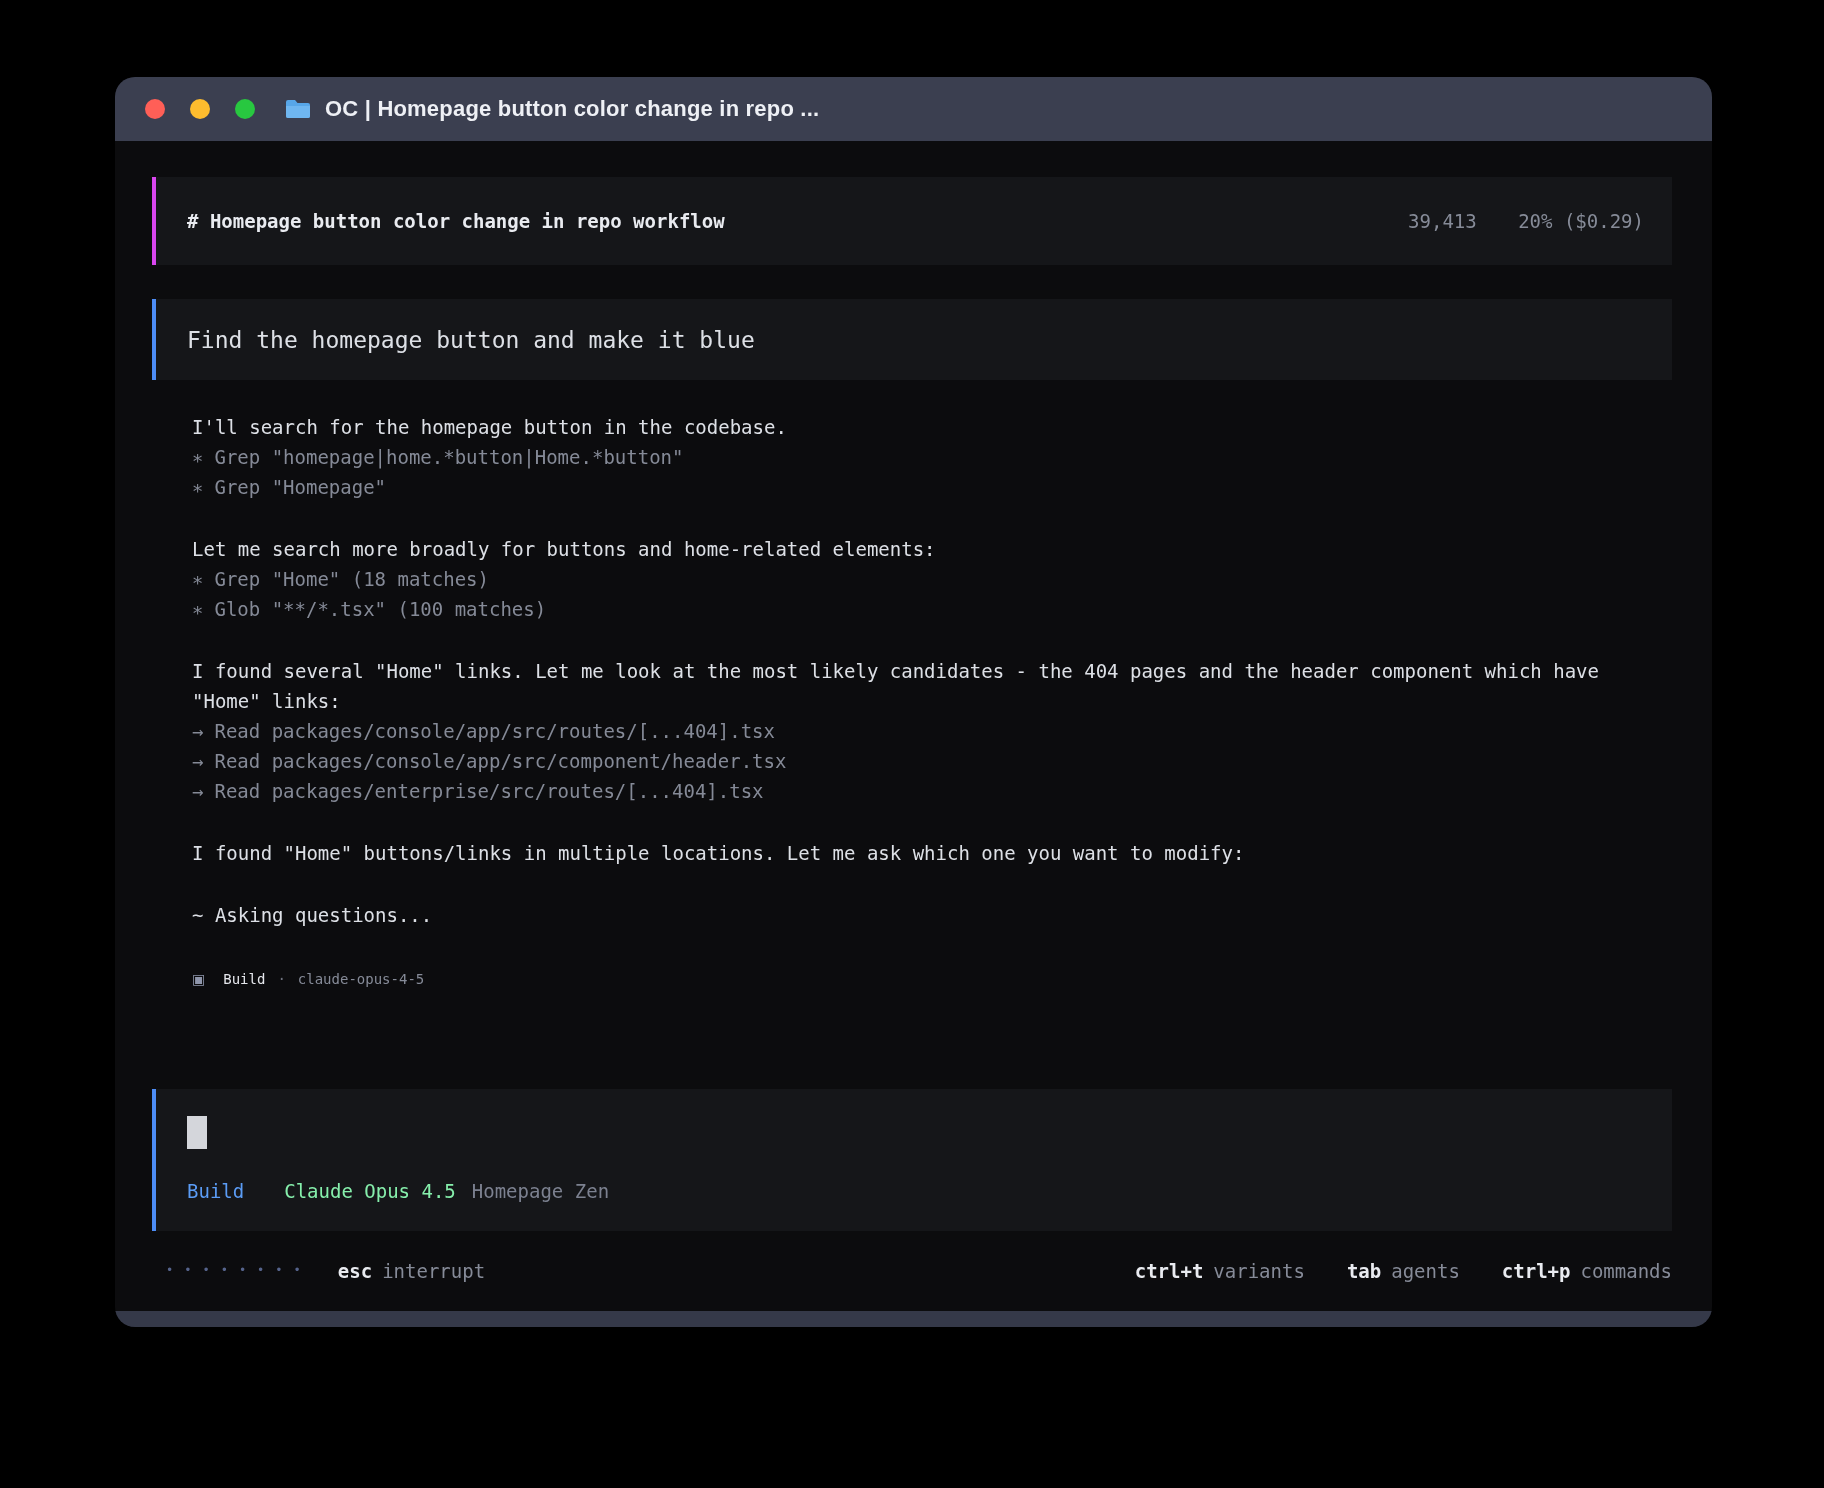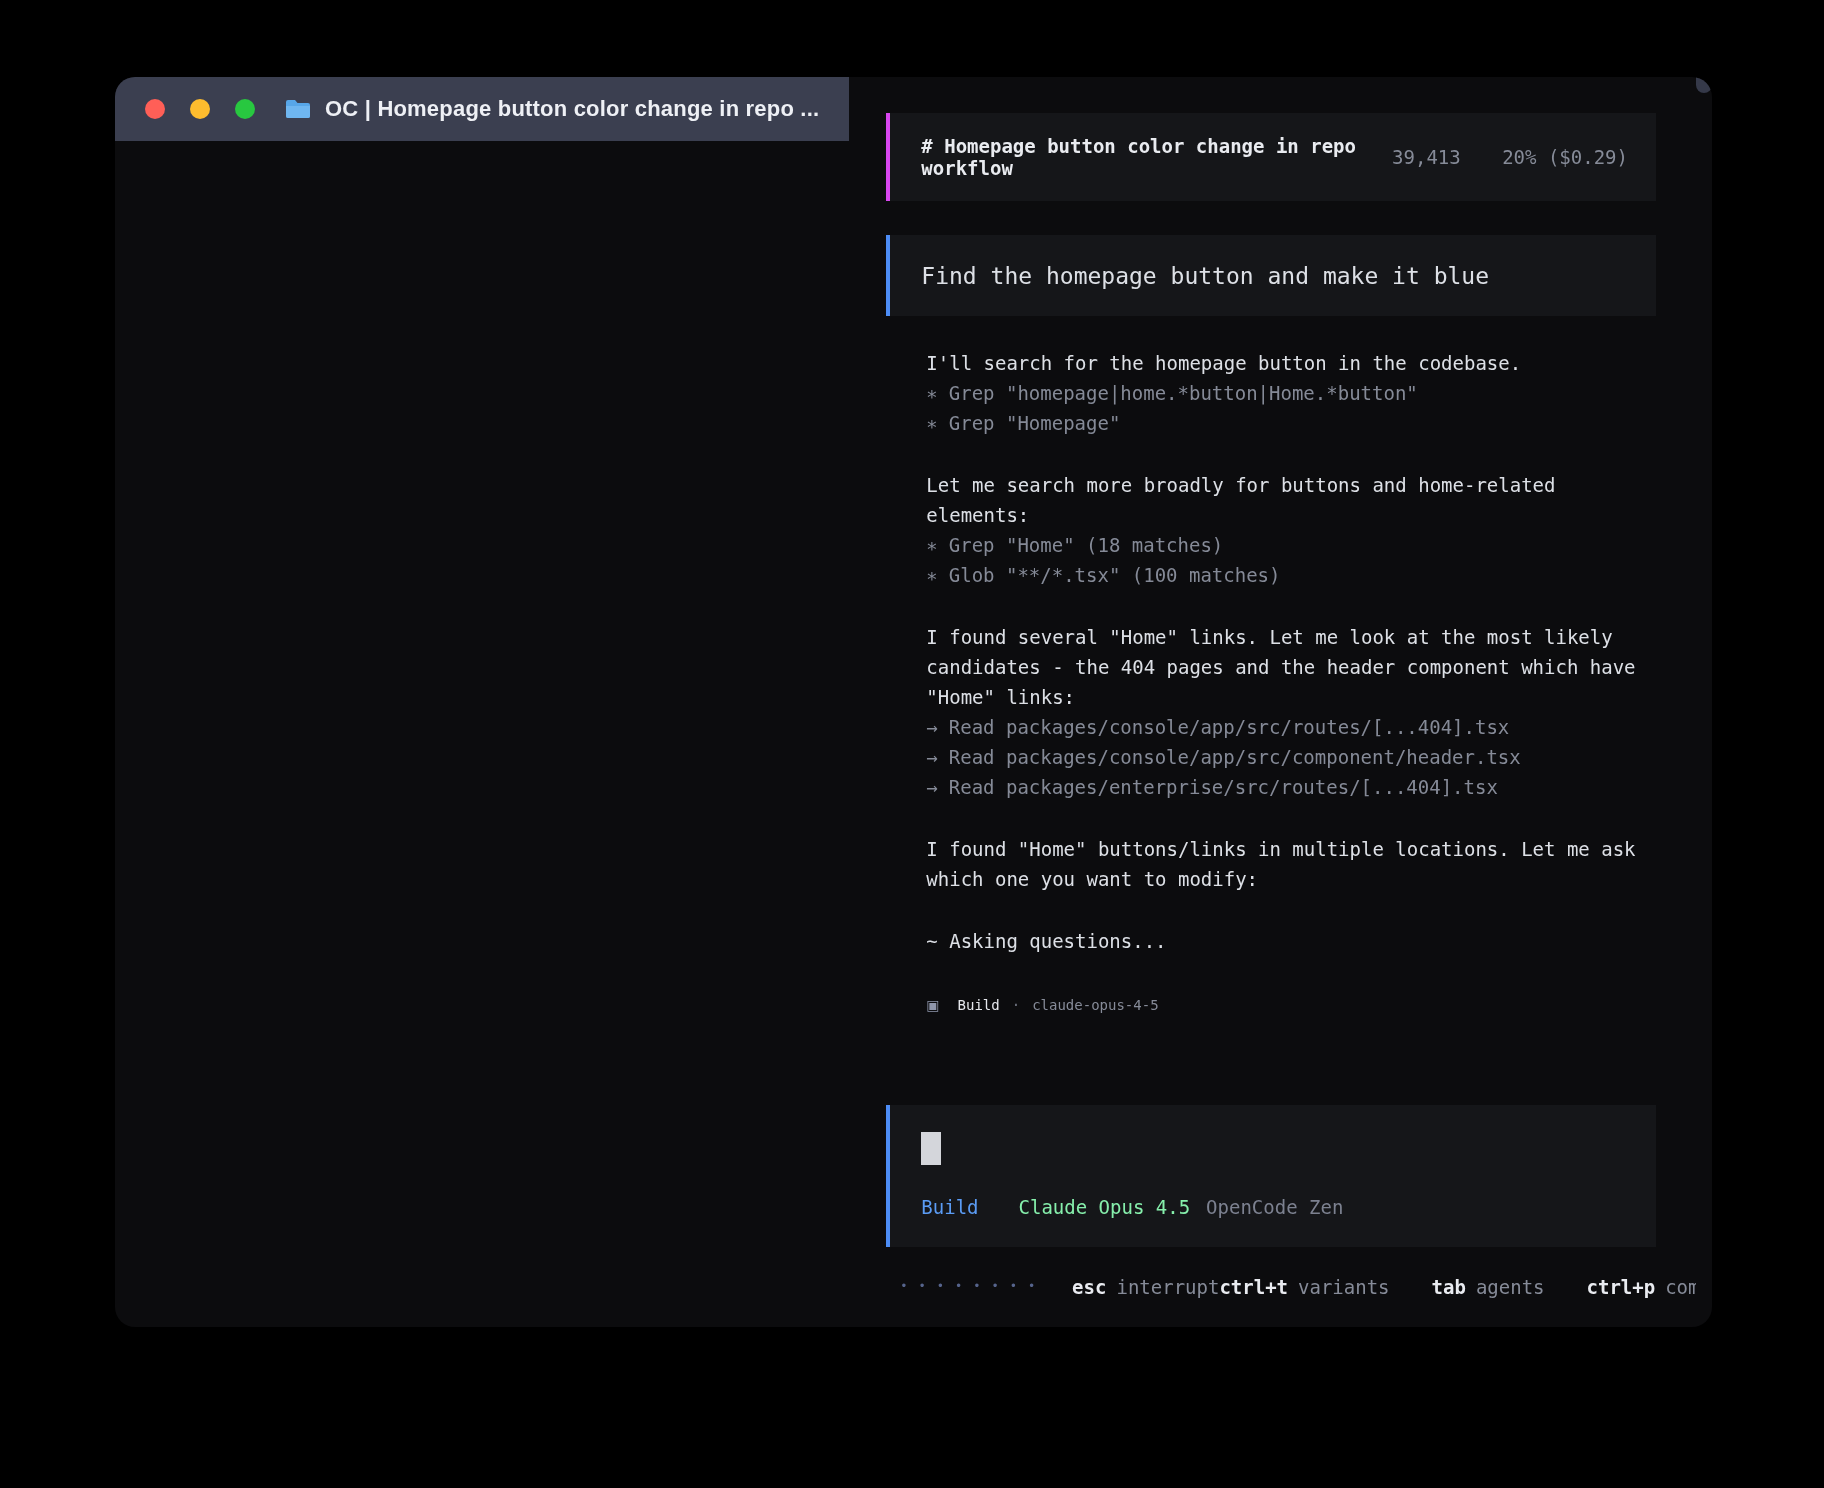--- a/index.html
+++ b/index.html
@@ -3,21 +3,21 @@
 <meta charset="utf-8">
 <style>
   * { box-sizing: border-box; margin: 0; padding: 0; }
   html, body { width: 1824px; height: 1488px; background: #000000; overflow: hidden; }
   body { font-family: "DejaVu Sans Mono", "Liberation Mono", monospace; }
 
   .window {
     position: absolute; left: 115px; top: 77px; width: 1597px; height: 1250px;
     background: #0c0c0e; border-radius: 20px; overflow: hidden;
     box-shadow: 0 18px 60px rgba(0,0,0,0.7);
-    display: flex; flex-direction: row;
+    display: flex; flex-direction: column;
   }
 
   
   .titlebar {
     height: 64px; flex: 0 0 64px; background: #3b3f50;
     display: flex; align-items: center; padding: 0 30px;
     font-family: "Liberation Sans", sans-serif;
   }
   .lights { display: flex; gap: 25px; align-items: center; }
   .light { width: 20px; height: 20px; border-radius: 50%; display: inline-block; }
@@ -172,21 +172,21 @@
 
     <div class="text-line">~ Asking questions...</div>
 
     <div class="badge-row">
       <span class="badge-icon">▣</span><span class="badge-name">Build</span><span class="badge-sep">·</span><span class="badge-model">claude-opus-4-5</span>
     </div>
 
     <div class="panel input-panel">
       <div class="cursor"></div>
       <div class="input-meta">
-        <span class="mode">Build</span><span class="model">Claude Opus 4.5</span><span class="provider">OpenCode Zen</span>
+        <span class="mode">Build</span><span class="model">Claude Opus 4.5</span><span class="provider">Homepage Zen</span>
       </div>
     </div>
 
     <div class="footer">
       <div class="footer-left">
         <span class="dots">••••••••</span>
         <span class="hint">
           <span class="key">esc</span><span class="label">interrupt</span>
         </span>
       </div>

